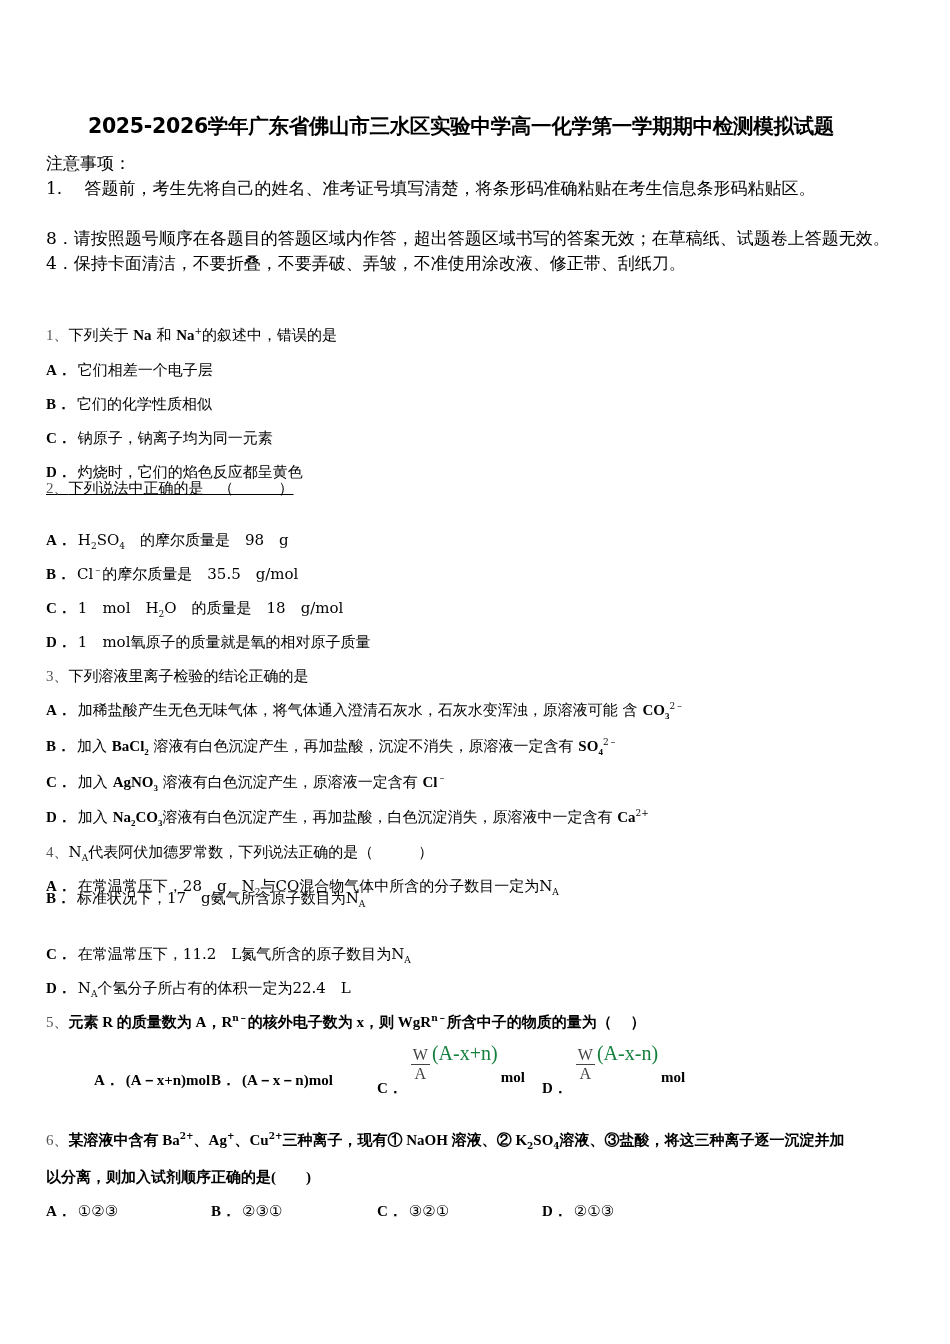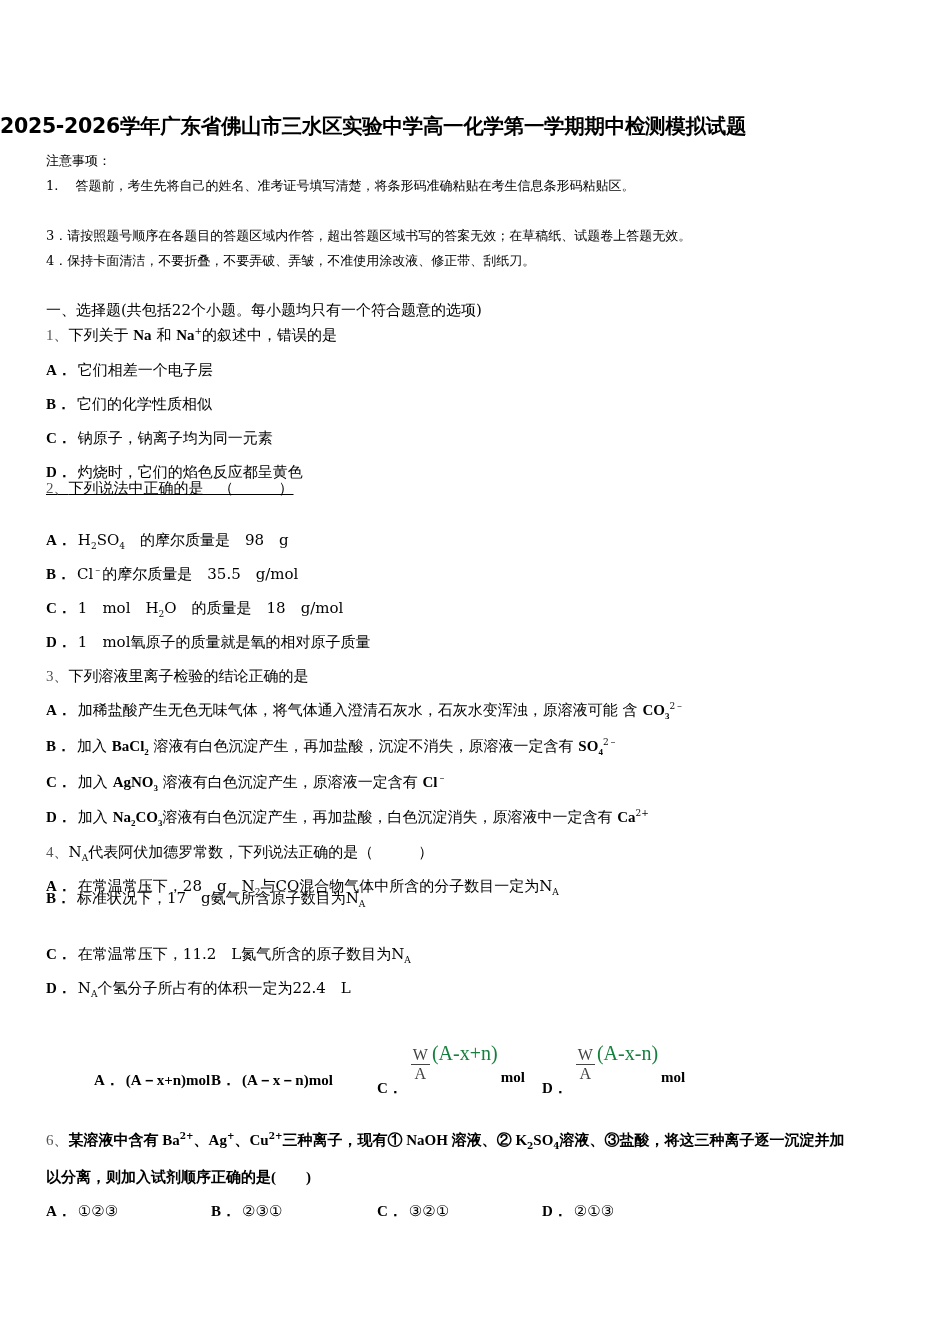--- a/index.html
+++ b/index.html
@@ -1,49 +1,48 @@
 <!DOCTYPE html>
 <html><head>
   <meta charset="utf-8">
   <style>
     html, body { margin: 0; padding: 0; background: #ffffff; }
     body { width: 950px; height: 1344px; position: relative; overflow: hidden; color: #000; }
     .page { position: absolute; left: 0; top: 0; width: 950px; height: 1344px; }
     .title {
-      position: absolute; left: 0; top: 112px; width: 922px; text-align: left;
+      position: absolute; left: 0; top: 112px; width: 922px; text-align: center;
       font-family: "DejaVu Sans", sans-serif; font-weight: bold; font-size: 20.5px; letter-spacing: -0.3px;
     }
     .line { position: absolute; left: 46px; white-space: nowrap; font-size: 15px; }
     .serif { font-family: "Liberation Serif", serif; }
     .song { font-family: "DejaVu Serif", serif; }
-    .notes { font-family: "DejaVu Serif", serif; font-size: 13px; }
+    .notes { font-family: "DejaVu Serif", serif; font-size: 17px; }
     .b { font-weight: bold; }
     .qnum { color: #555; font-family: "Liberation Serif", serif; }
     .opt-label { font-weight: bold; font-family: "Liberation Serif", serif; margin-right: 6px; }
     sub, sup { font-size: 9px; line-height: 0; }
     .frac { display: inline-block; vertical-align: middle; text-align: center; font-family: "Liberation Serif", serif; font-size: 16px; color: #444; font-weight: normal; margin: 0 2px; }
     .frac .num { display: block; padding: 0 2px; border-bottom: 1px solid #444; line-height: 18px; }
     .frac .den { display: block; line-height: 18px; }
     .paren-expr { font-family: "Liberation Serif", serif; font-size: 20px; color: #15803d; font-weight: normal; position: relative; top: -8px; }
     .opt5 { position: absolute; top: 1071px; font-family: "Liberation Serif", serif; font-weight: bold; font-size: 15px; white-space: nowrap; }
     .opt6 { position: absolute; top: 1202px; font-family: "Liberation Serif", serif; font-size: 15px; white-space: nowrap; }
   </style>
 </head>
 <body>
 
 <div class="page">
 
   <div class="title">2025-2026学年广东省佛山市三水区实验中学高一化学第一学期期中检测模拟试题</div>
 
   <div class="line notes" style="top:152px;">注意事项：</div>
   <div class="line notes" style="top:177px;">1.　 答题前，考生先将自己的姓名、准考证号填写清楚，将条形码准确粘贴在考生信息条形码粘贴区。</div>
-  <div class="line notes" style="top:227px;">3．请按照题号顺序在各题目的答题区域内作答，超出答题区域书写的答案无效；在草稿纸、试题卷上答题无效。</div>
+  <div class="line notes" style="top:227px;">8．请按照题号顺序在各题目的答题区域内作答，超出答题区域书写的答案无效；在草稿纸、试题卷上答题无效。</div>
   <div class="line notes" style="top:252px;">4．保持卡面清洁，不要折叠，不要弄破、弄皱，不准使用涂改液、修正带、刮纸刀。</div>
 
-  <div class="line song" style="top:301px;">一、选择题(共包括22个小题。每小题均只有一个符合题意的选项)</div>
 
   <div class="line song" style="top:326px;">
     <span class="qnum">1、</span><span>下列关于 </span><b class="serif">Na</b><span> 和 </span><b class="serif">Na</b><sup>+</sup><span>的叙述中，错误的是</span>
   </div>
   <div class="line song" style="top:361px;"><span class="opt-label">A．</span><span>它们相差一个电子层</span></div>
   <div class="line song" style="top:395px;"><span class="opt-label">B．</span><span>它们的化学性质相似</span></div>
   <div class="line song" style="top:429px;"><span class="opt-label">C．</span><span>钠原子，钠离子均为同一元素</span></div>
   <div class="line song" style="top:463px;"><span class="opt-label">D．</span><span>灼烧时，它们的焰色反应都呈黄色</span></div>
 
   <div class="line song" style="top:479px;text-decoration:underline;"><span class="qnum">2、</span><span>下列说法中正确的是　（　　　）</span></div>
@@ -57,20 +56,21 @@
   <div class="line song" style="top:737px;"><span class="opt-label">B．</span><span>加入 </span><b class="serif">BaCl</b><sub class="b serif">2</sub><span> 溶液有白色沉淀产生，再加盐酸，沉淀不消失，原溶液一定含有 </span><b class="serif">SO</b><sub class="b serif">4</sub><sup>2－</sup></div>
   <div class="line song" style="top:773px;"><span class="opt-label">C．</span><span>加入 </span><b class="serif">AgNO</b><sub class="b serif">3</sub><span> 溶液有白色沉淀产生，原溶液一定含有 </span><b class="serif">Cl</b><sup>－</sup></div>
   <div class="line song" style="top:808px;"><span class="opt-label">D．</span><span>加入 </span><b class="serif">Na</b><sub class="b serif">2</sub><b class="serif">CO</b><sub class="b serif">3</sub><span>溶液有白色沉淀产生，再加盐酸，白色沉淀消失，原溶液中一定含有 </span><b class="serif">Ca</b><sup>2+</sup></div>
 
   <div class="line song" style="top:843px;"><span class="qnum">4、</span><span>N</span><sub>A</sub><span>代表阿伏加德罗常数，下列说法正确的是（　　　）</span></div>
   <div class="line song" style="top:877px;"><span class="opt-label">A．</span><span>在常温常压下，28　g　N</span><sub>2</sub><span>与CO混合物气体中所含的分子数目一定为N</span><sub>A</sub></div>
   <div class="line song" style="top:859px;margin-top:30px;"><span class="opt-label">B．</span><span>标准状况下，17　g氨气所含原子数目为N</span><sub>A</sub></div>
   <div class="line song" style="top:945px;"><span class="opt-label">C．</span><span>在常温常压下，11.2　L氮气所含的原子数目为N</span><sub>A</sub></div>
   <div class="line song" style="top:979px;"><span class="opt-label">D．</span><span>N</span><sub>A</sub><span>个氢分子所占有的体积一定为22.4　L</span></div>
 
+  <div class="line song" style="top:1013px;"><span class="qnum">5、</span><b class="serif">元素 R 的质量数为 A，R</b><sup class="b">n－</sup><b class="serif">的核外电子数为 x，则 WgR</b><sup class="b">n－</sup><b class="serif">所含中子的物质的量为（　 ）</b></div>
 
   <div class="opt5" style="left:46px;margin-left:48px;"><span class="opt-label">A．</span><span>(A－x+n)mol</span></div>
   <div class="opt5" style="left:211px;"><span class="opt-label">B．</span><span>(A－x－n)mol</span></div>
   <div class="opt5" style="left:377px; top:1046px;">
     <span class="opt-label" style="position:relative; top:25px;">C．</span><span class="frac"><span class="num">W</span><span class="den">A</span></span><span class="paren-expr">(A-x+n)</span><span style="position:relative; top:14px; margin-left:3px;">mol</span>
   </div>
   <div class="opt5" style="left:542px; top:1046px;">
     <span class="opt-label" style="position:relative; top:25px;">D．</span><span class="frac"><span class="num">W</span><span class="den">A</span></span><span class="paren-expr">(A-x-n)</span><span style="position:relative; top:14px; margin-left:3px;">mol</span>
   </div>
 

